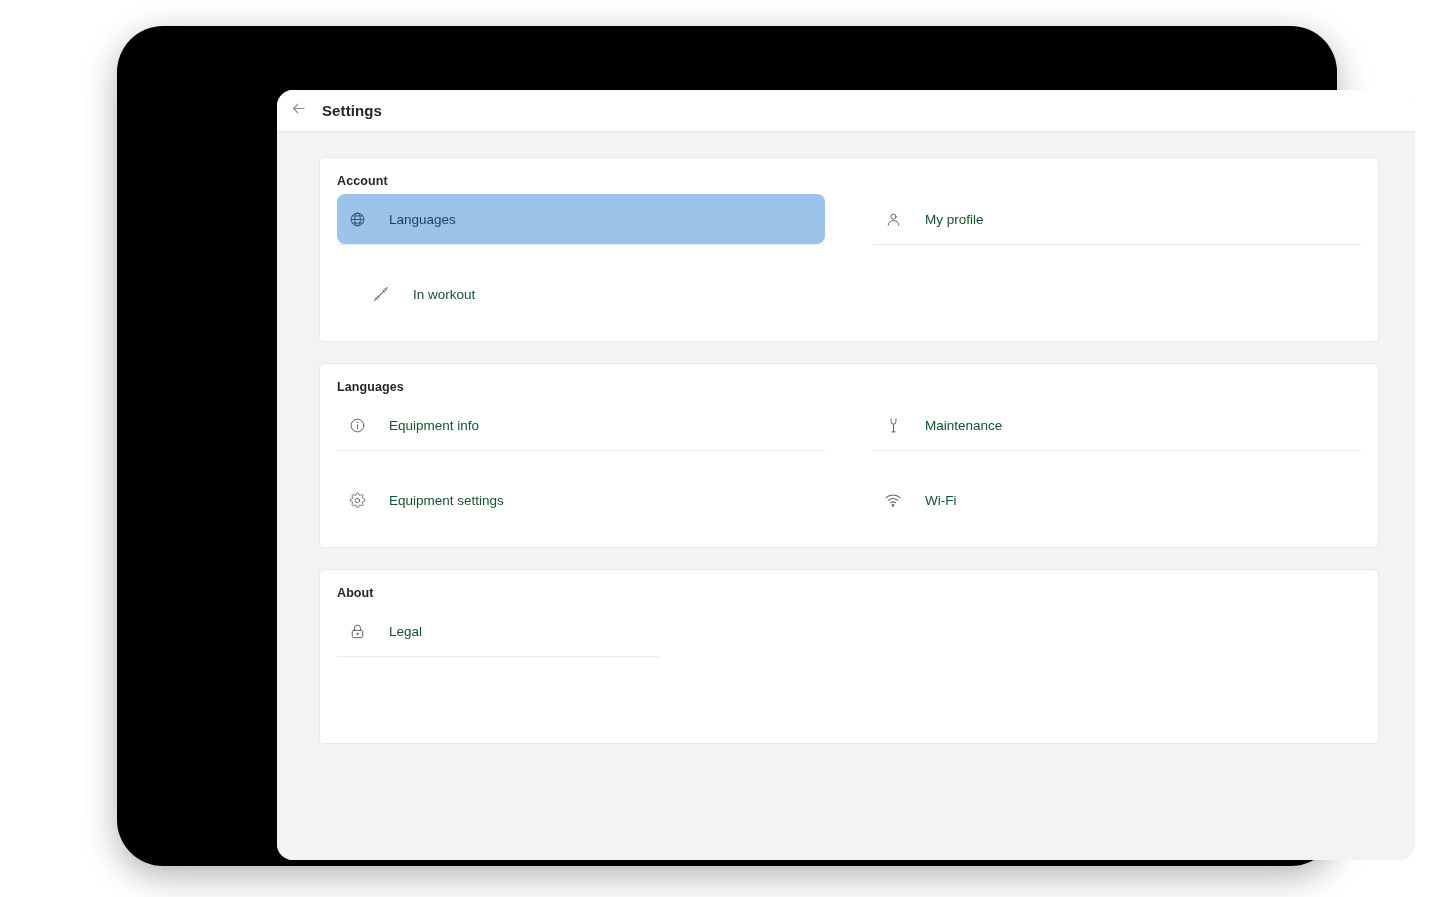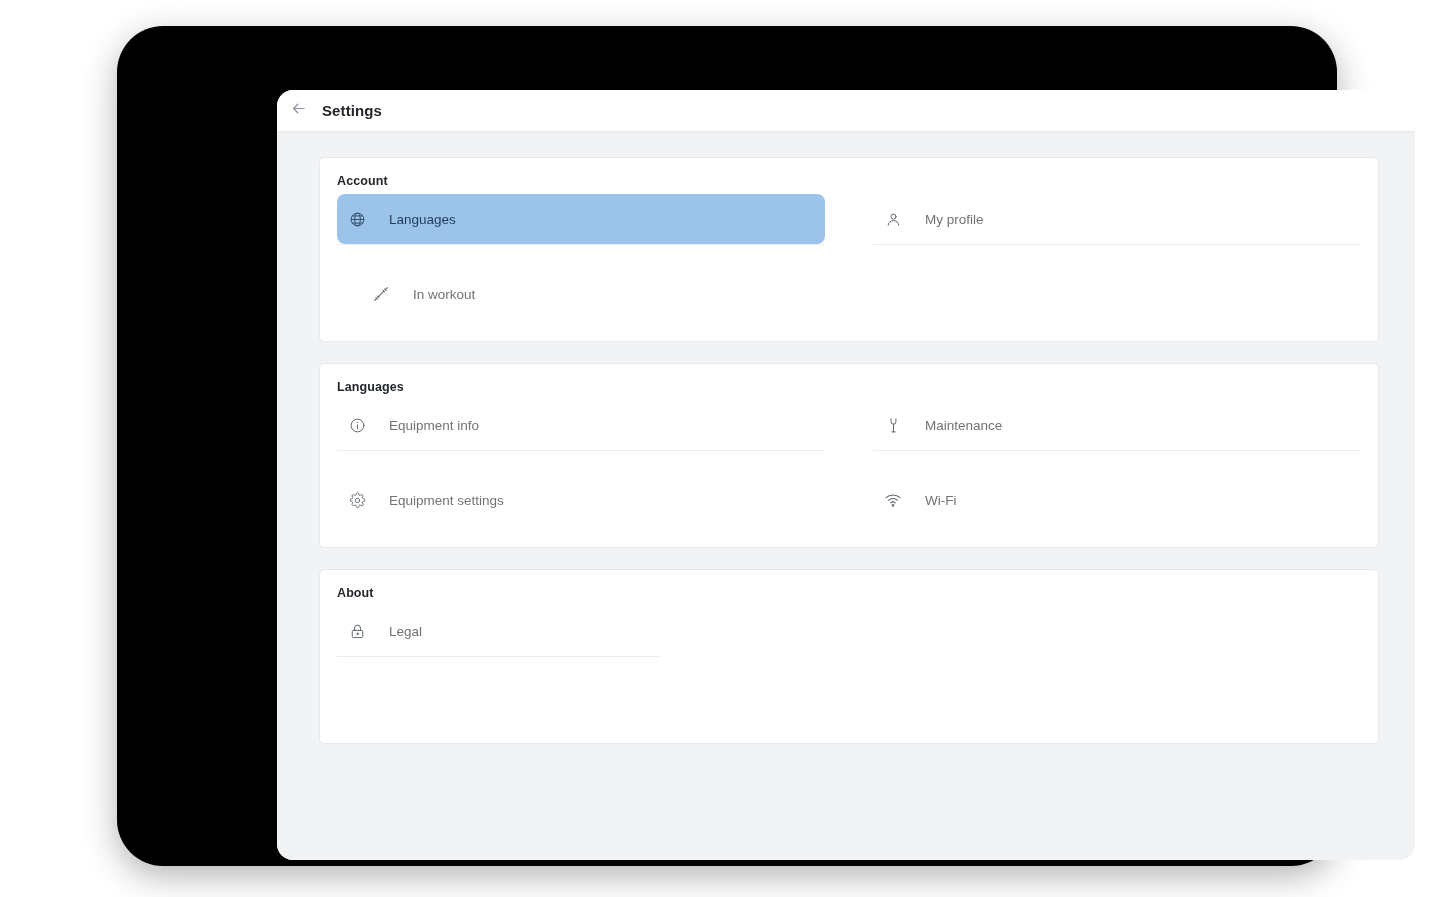--- a/index.html
+++ b/index.html
@@ -127,21 +127,21 @@
     flex: 0 0 22px;
     display: flex;
     align-items: center;
     justify-content: center;
     color: #5d646c;
   }
   .row-item.selected .row-icon { color: #2f4a66; }
   .row-label {
     margin-left: 15px;
     font-size: 13.5px;
-    color: #737373;
+    color: #14532d;
     white-space: nowrap;
   }
   .row-item.selected .row-label { color: #1f3c58; }
 
   .divider {
     height: 1px;
     background: #ececee;
     margin: 0;
   }
   .divider.short { width: 66%; }

